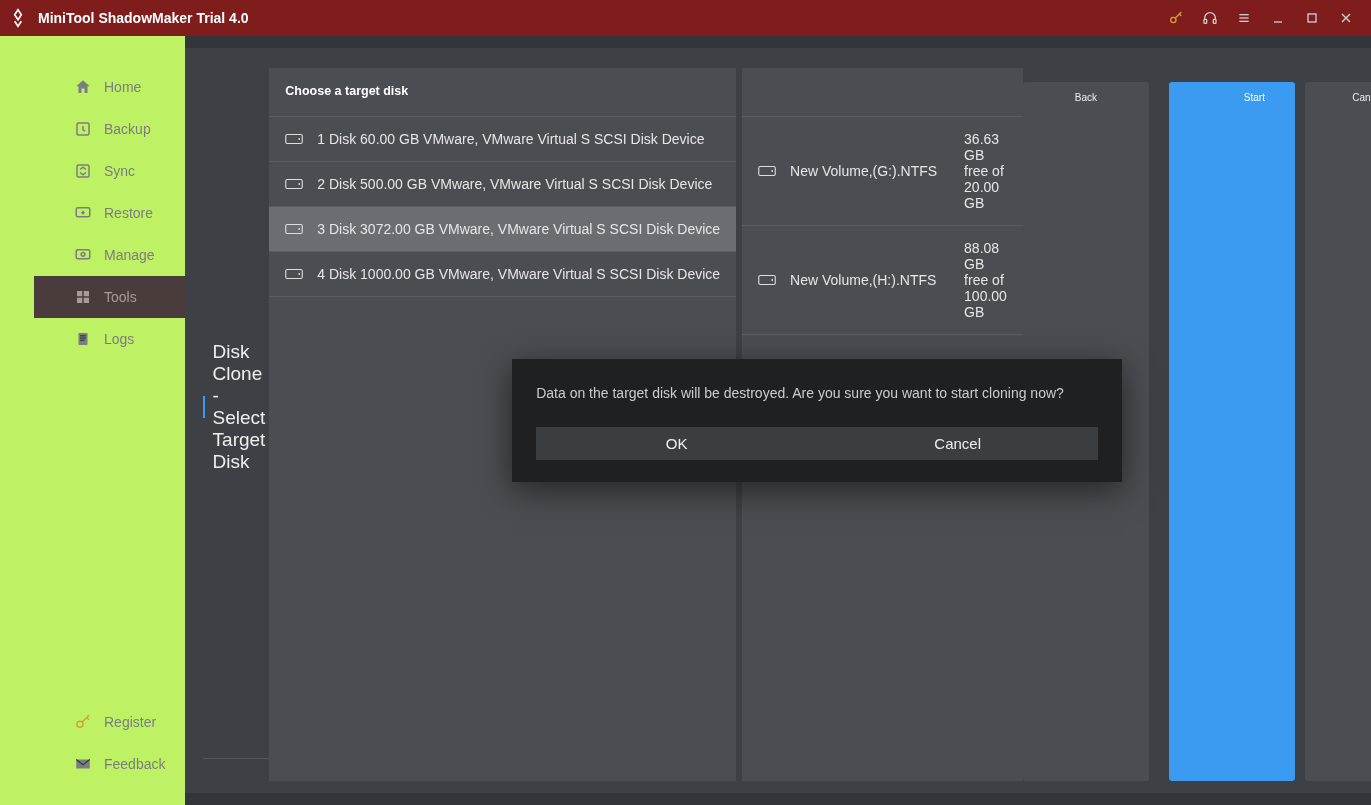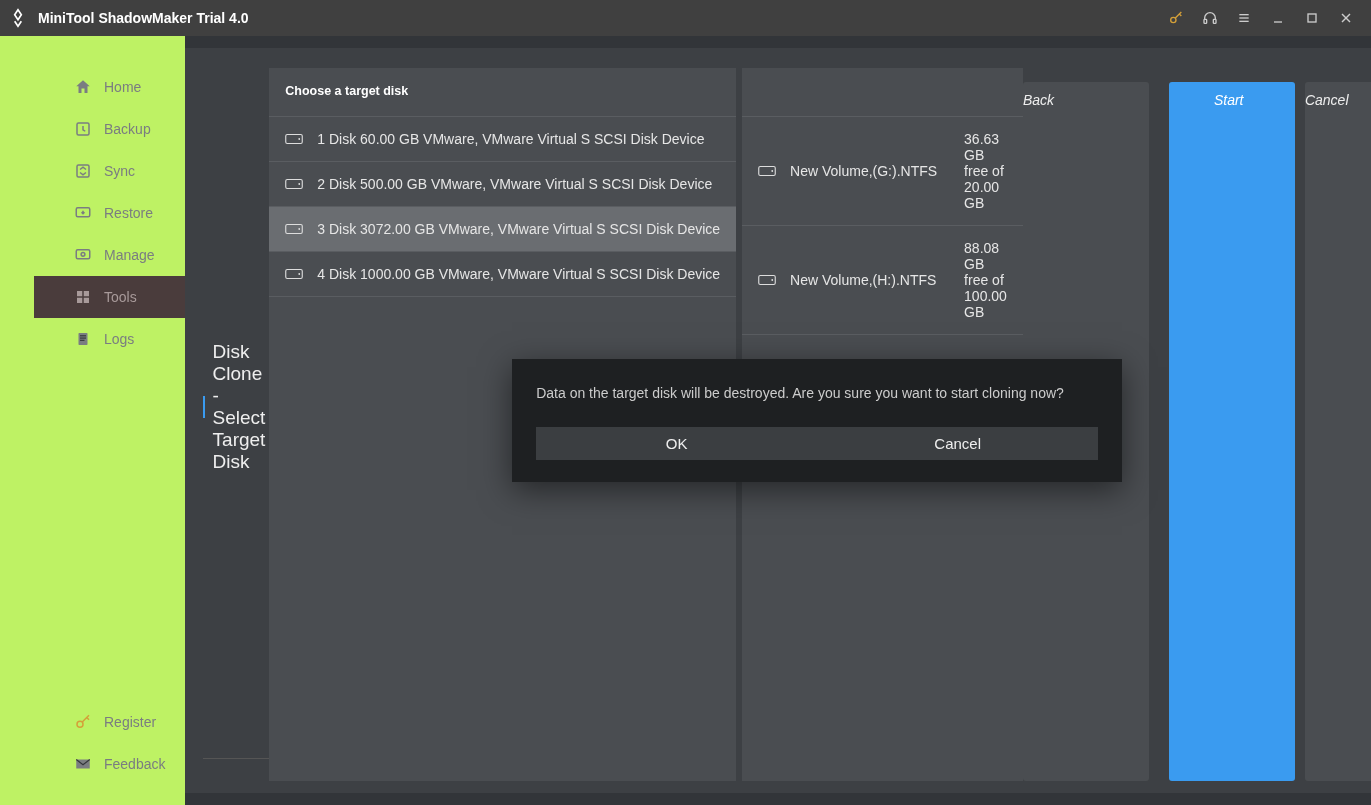--- a/index.html
+++ b/index.html
@@ -1,19 +1,19 @@
 <!DOCTYPE html>
 <html><head>
 <meta charset="utf-8">
 <style>
   * { box-sizing: border-box; margin: 0; padding: 0; }
   html, body { width: 1371px; height: 805px; overflow: hidden; font-family: "Segoe UI", Arial, sans-serif; background: #222; color: #ddd; }
   
   
-  .titlebar { height: 36px; background: #404040; display: flex; align-items: center; padding: 0 8px; }
+  .titlebar { height: 36px; background: #7f1d1d; display: flex; align-items: center; padding: 0 8px; }
   .titlebar .logo { display: flex; align-items: center; gap: 6px; }
   .titlebar .app-title { font-size: 14px; font-weight: 600; color: #fff; margin-left: 4px; }
   .titlebar .spacer { flex: 1; }
   .titlebar .tbtn { width: 34px; height: 36px; display: flex; align-items: center; justify-content: center; cursor: pointer; }
   .titlebar .tbtn svg { width: 16px; height: 16px; }
   
   
   .main { display: flex; height: calc(805px - 36px); background: #323539; }
   
   
@@ -42,21 +42,21 @@
   .disk-row { display: flex; align-items: center; gap: 14px; padding: 14px 16px; border-bottom: 1px solid #5a5d61; font-size: 14px; color: #e6e6e6; cursor: pointer; white-space: nowrap; overflow: hidden; }
   .disk-row.selected { background: #6a6d71; }
   .disk-row svg { width: 18px; height: 12px; flex-shrink: 0; }
   .vol-row { display: flex; align-items: center; gap: 14px; padding: 14px 16px; border-bottom: 1px solid #5a5d61; font-size: 14px; color: #e6e6e6; }
   .vol-row svg { width: 18px; height: 12px; flex-shrink: 0; }
   .vol-name { min-width: 150px; }
   .vol-free { margin-left: 10px; }
   
   .footer { display: flex; gap: 10px; padding-top: 14px; }
   .footer .spacer { flex: 1; }
-  .btn { padding: 10px 0; width: 126px; font-size: 14px; border-radius: 3px; cursor: pointer; background: #4a4d51; color: #eee; font-style: italic; }
+  .btn { padding: 10px 0; width: 126px; text-align: center; font-size: 10px; border-radius: 3px; cursor: pointer; background: #4a4d51; color: #eee; }
   .btn.primary { background: #3a9bf0; color: #fff; padding-left: 45px; }
   
   
   .modal-backdrop { position: absolute; inset: 0; display: flex; align-items: center; justify-content: center; pointer-events: none; }
   .modal { width: 610px; background: #1e2022; padding: 26px 24px 22px 24px; box-shadow: 0 8px 30px rgba(0,0,0,.5); pointer-events: auto; }
   .modal h2 { font-size: 19px; font-weight: 400; color: #eee; margin-bottom: 22px; }
   .modal p { font-size: 14px; color: #ccc; margin-bottom: 26px; }
   .modal-buttons { display: flex; gap: 0; }
   .modal-buttons .mbtn { flex: 1; background: #3b3e41; color: #eee; text-align: center; padding: 8px 0; font-size: 15px; cursor: pointer; }
 </style>

